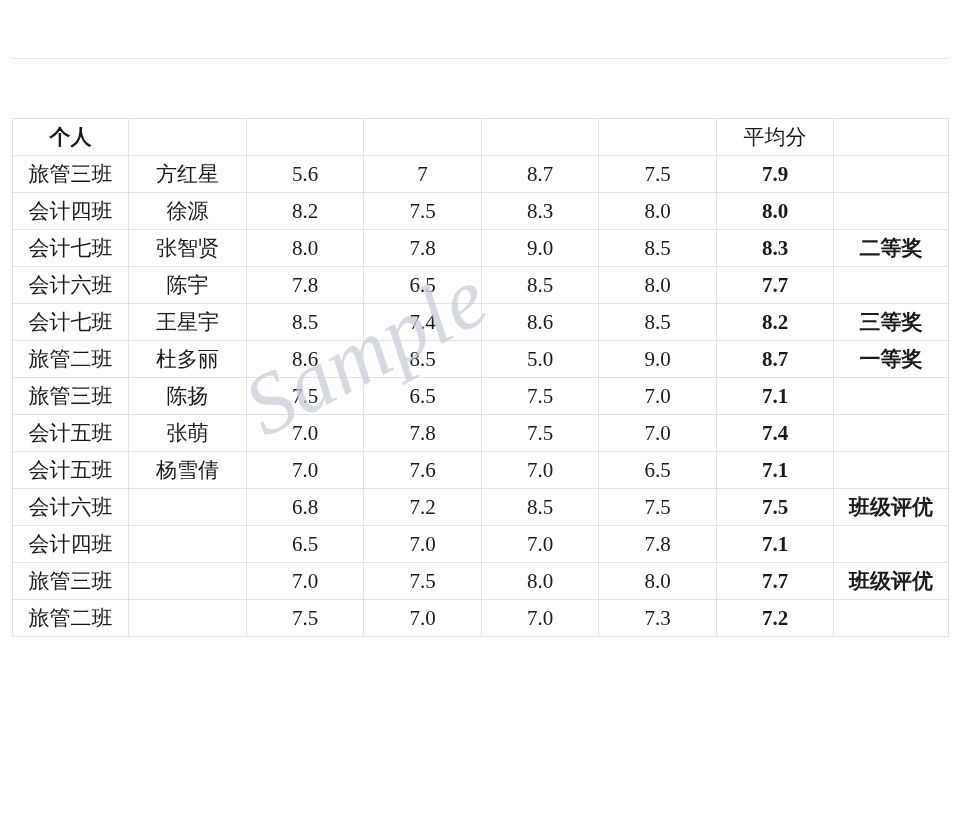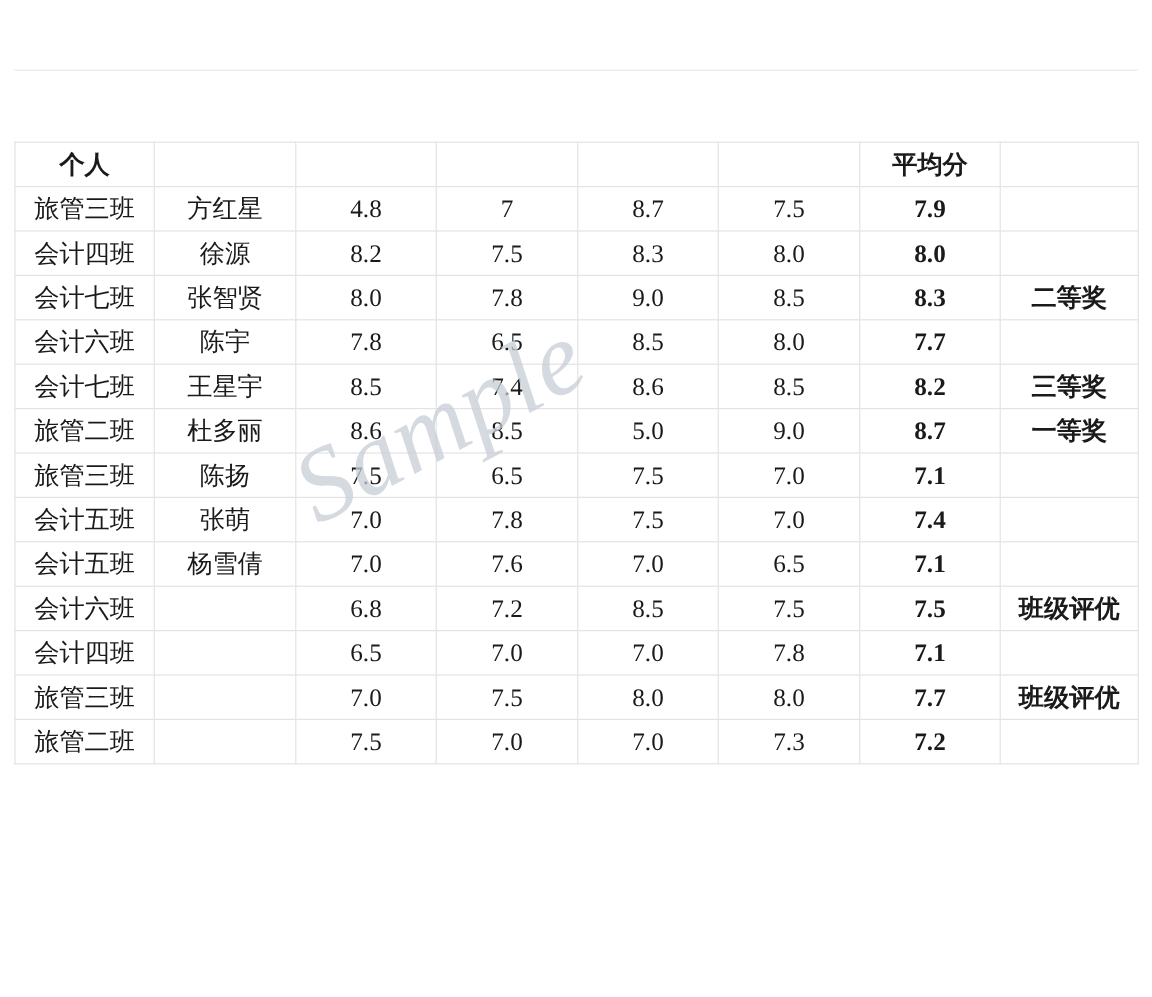--- a/index.html
+++ b/index.html
@@ -68,21 +68,21 @@
   }
   td.section {
     color: #ff0000;
     font-weight: bold;
     text-align: left;
     padding-left: 8px;
     font-family: Liberation Serif, serif;
   }
   td.avg-head {
     color: #ff0000;
-    font-weight: bold;
+    font-weight: normal;
     font-family: "Liberation Sans", sans-serif;
   }
   td.avg {
     color: #ff0000;
     font-weight: bold;
   }
   td.award {
     color: #ff0000;
     font-weight: bold;
     font-family: Liberation Serif, serif;
@@ -134,21 +134,21 @@
           <td class="blank"></td>
           <td class="blank"></td>
           <td class="blank"></td>
           <td class="avg-head">平均分</td>
           <td class="blank"></td>
         </tr>
 
         <tr>
           <td class="label-cell">旅管三班</td>
           <td class="name-cell">方红星</td>
-          <td class="score">4.8</td>
+          <td class="score">5.6</td>
           <td class="score">7</td>
           <td class="score">8.7</td>
           <td class="score">7.5</td>
           <td class="avg">7.9</td>
           <td class="award"></td>
         </tr>
 
         <tr>
           <td class="label-cell">会计四班</td>
           <td class="name-cell">徐源</td>

